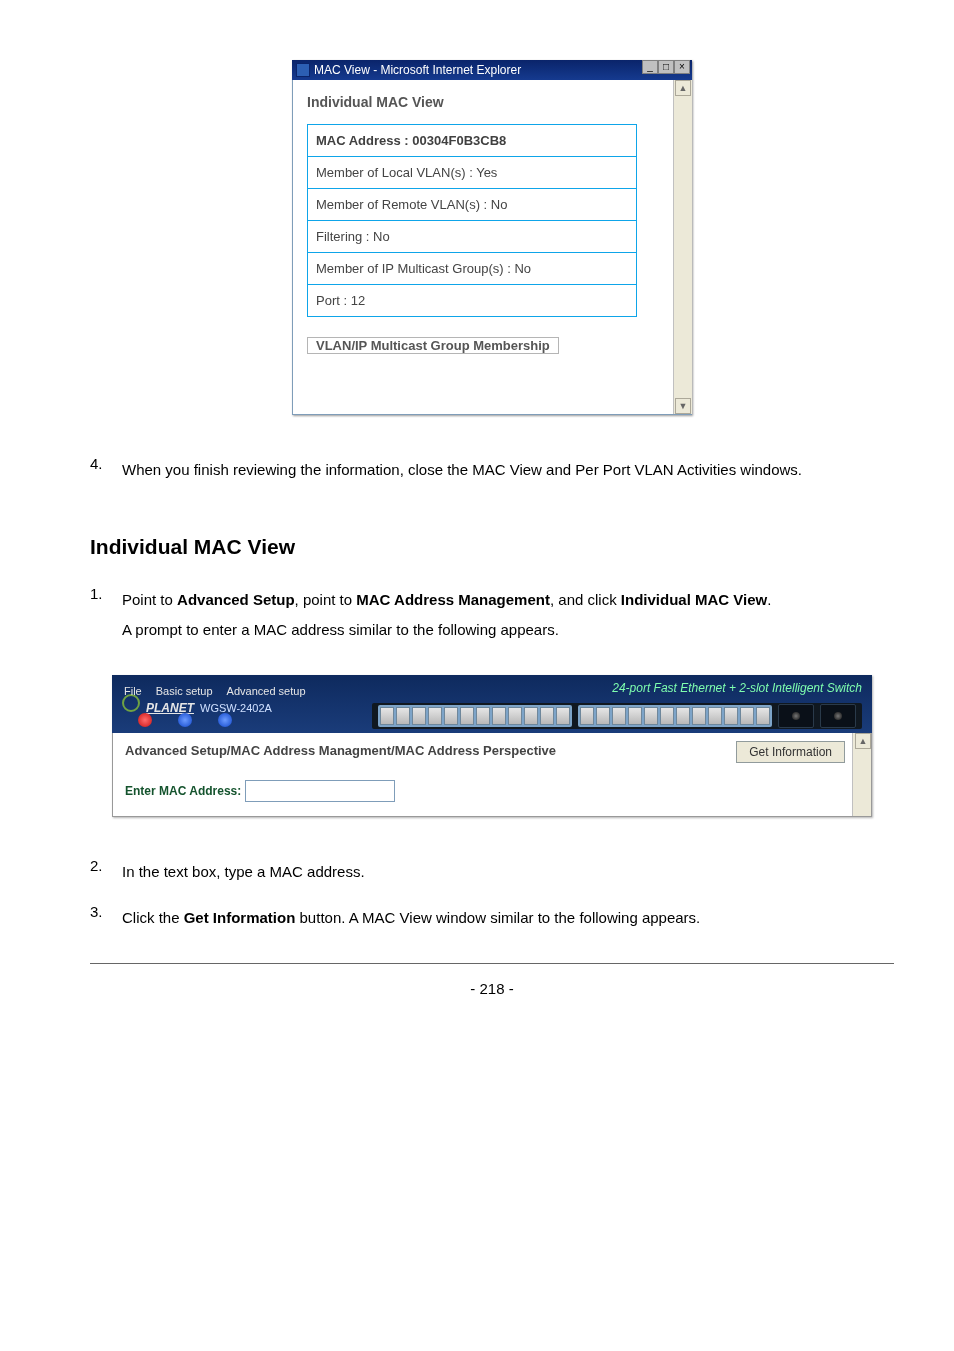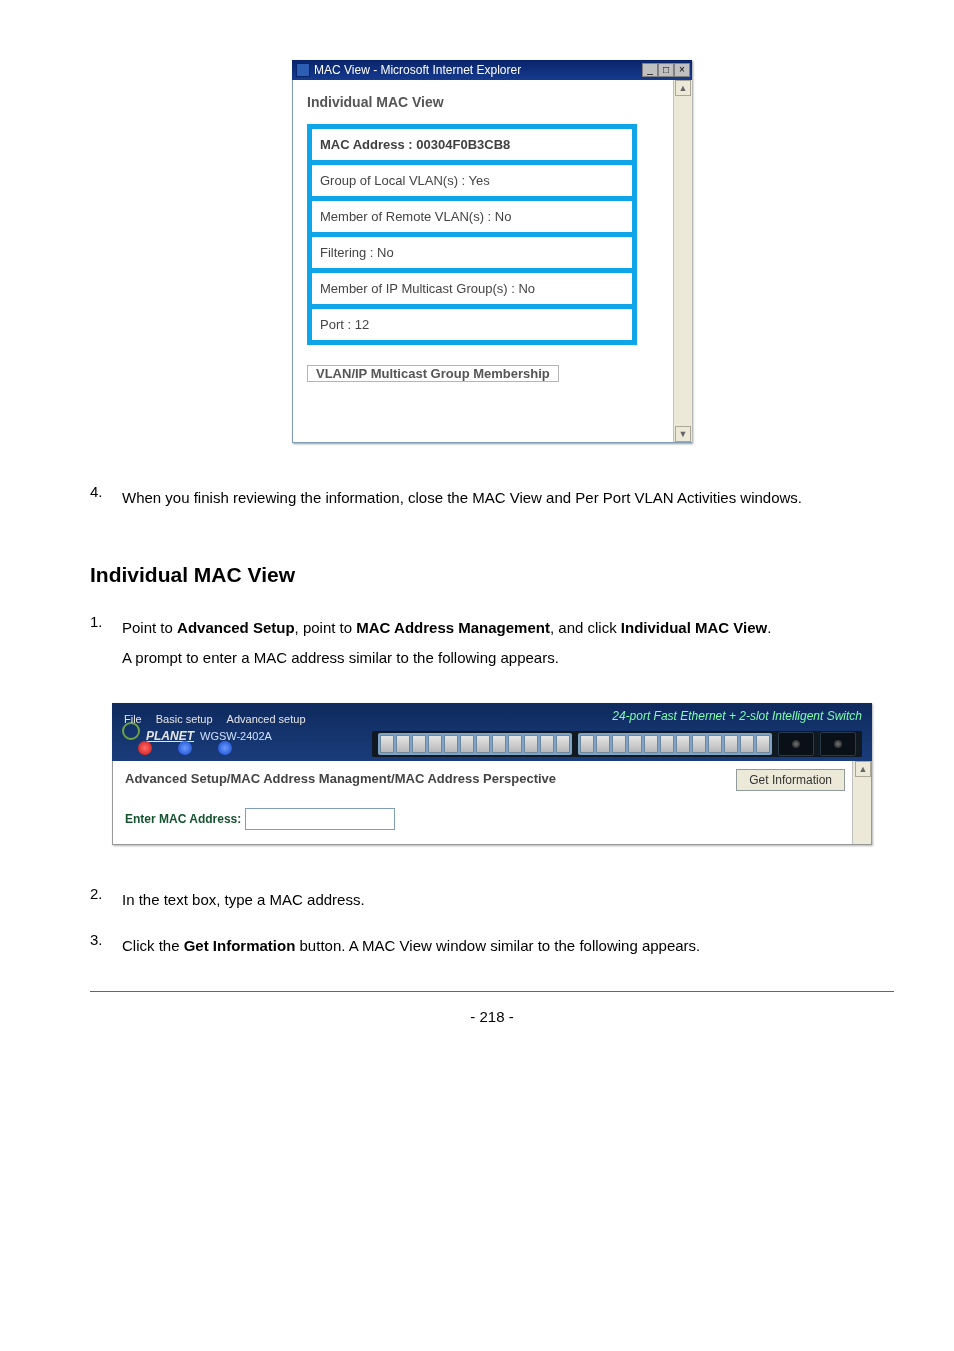--- a/index.html
+++ b/index.html
@@ -17,35 +17,35 @@
   }
 
   
   .shot1-wrap { display:flex; justify-content:center; margin-bottom:40px;}
   .ie-window { width: 400px; box-shadow: 1px 1px 2px rgba(0,0,0,.4);}
   .ie-titlebar {
     background: linear-gradient(#0a246a,#153a8f);
     color:#fff;
     font-size:12px;
     height:20px;
-    display:flex; align-items:center; justify-content:space-between;
+    display:flex; justify-content:space-between;
     padding:0 2px 0 4px;
   }
   .ie-title-left { display:flex; align-items:center; gap:4px; }
   .ie-icon { width:14px; height:14px; background:#2c5fb3; border:1px solid #0a246a; box-sizing:border-box; }
   .win-btns { display:flex; gap:0; }
   .win-btn { width:16px; height:14px; background:#c0c0c0; border:1px solid #808080; box-sizing:border-box; font-size:10px; text-align:center; line-height:11px; color:#000; font-family:Arial;}
   .ie-body { background:#fff; border:1px solid #7f9db9; border-top:none; padding:10px 14px 60px 14px; position:relative; font-size:13px; color:#333;}
   .ie-body::after{ content:''; position:absolute; right:-1px; top:0; bottom:0; width:18px; background:#ece9d8; border-left:1px solid #c0c0c0;}
   .sb-arrow { position:absolute; right:0; width:16px; height:16px; background:#ece9d8; border:1px solid #aca899; box-sizing:border-box; display:flex; align-items:center; justify-content:center; font-size:9px; color:#666; z-index:2;}
   .sb-arrow.top{ top:0;}
   .sb-arrow.bot{ bottom:0;}
   .sect-title { font-weight:bold; color:#555; margin:4px 0 14px 0; font-size:14px;}
   .info-table { width:330px; border-collapse:collapse; }
-  .info-table td { border:5px solid #0ea5e9; padding:8px 8px; font-size:13px; color:#444;}
+  .info-table td { border:1px solid #0ea5e9; padding:8px 8px; font-size:13px; color:#444;}
   .info-table td.hd { font-weight:bold; color:#404040; background:#fff;}
   .sect-title2 { font-weight:bold; color:#555; margin-top:20px; border:1px solid #b5b5b5; display:inline-block; padding:0 8px; font-size:13px;}
   .ol-item { display:flex; gap:18px; margin:16px 0;}
   .ol-num { min-width:14px; font-size:15px;}
   .ol-body{ flex:1; font-size:15px; line-height:2;}
   .bold { font-weight:bold; }
 
   
   .h-wrap { margin-top:50px; margin-bottom:26px;}
   .h-title { font-weight:bold; font-size:21px; color:#000;}
@@ -105,21 +105,21 @@
         <div class="sb-arrow bot">▼</div>
 
         <div class="sect-title">Individual MAC View</div>
 
         <table class="info-table">
           <tbody>
               <tr>
                 <td class="hd">MAC Address : 00304F0B3CB8</td>
               </tr>
           <tr>
-                <td>Group of Local VLAN(s) : Yes</td>
+                <td>Member of Local VLAN(s) : Yes</td>
               </tr>
           <tr>
                 <td>Member of Remote VLAN(s) : No</td>
               </tr>
           <tr>
                 <td>Filtering : No</td>
               </tr>
           <tr>
                 <td>Member of IP Multicast Group(s) : No</td>
               </tr>

